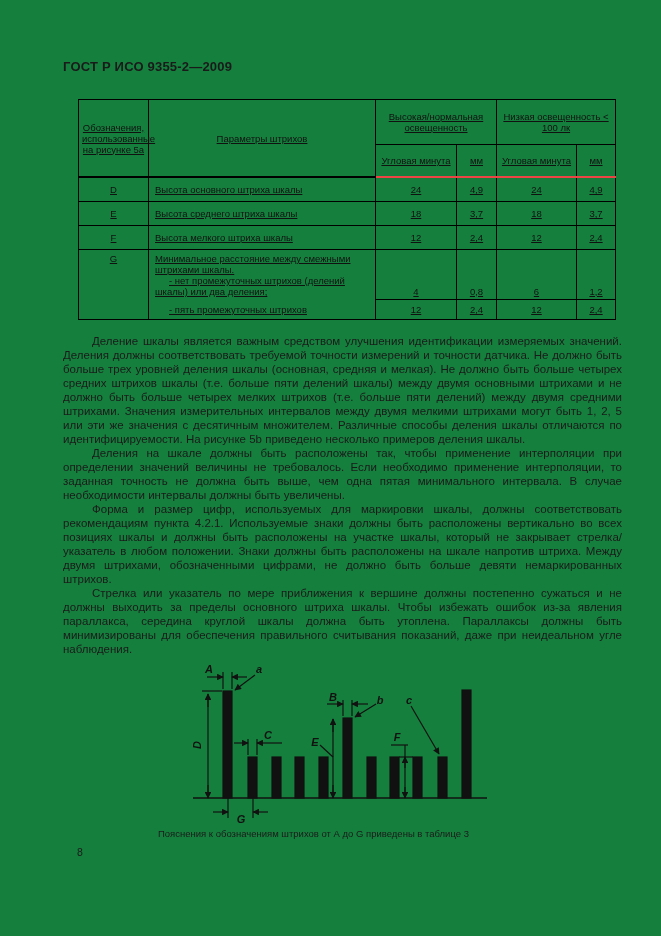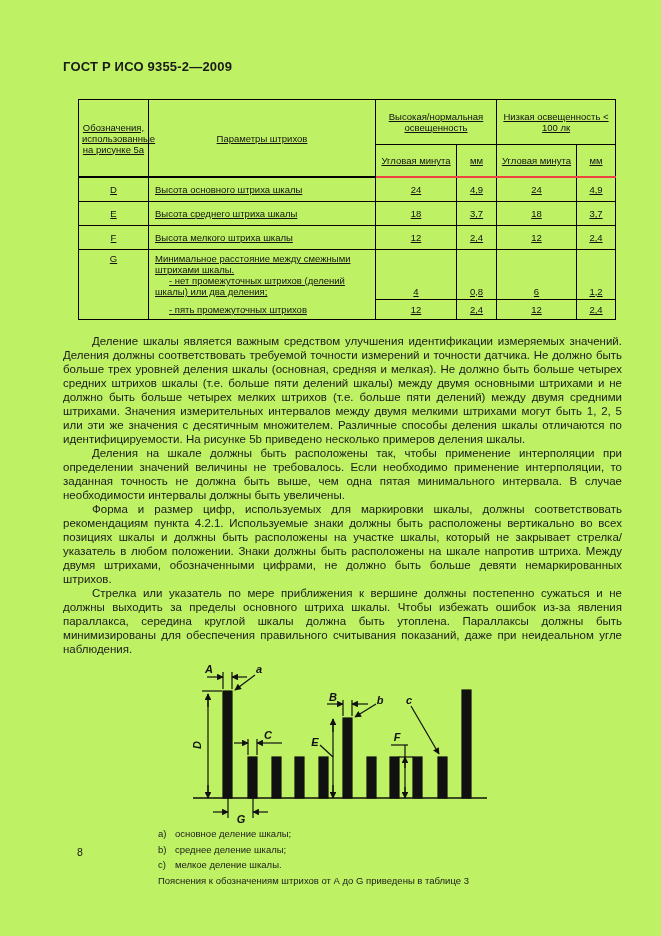--- a/index.html
+++ b/index.html
@@ -1,17 +1,17 @@
 <!DOCTYPE html>
 <html><head>
 <meta charset="utf-8">
 <style>
   html,body{margin:0;padding:0;background:#888;}
   .page{
-    width:661px;height:936px;background:#bef264;position:relative;
+    width:661px;height:936px;background:#15803d;position:relative;
     font-family:"Liberation Sans",sans-serif;color:#1a1a1a;overflow:hidden;
     margin:0 auto;
   }
   .content{padding:59px 39px 0 63px;}
   .doc-header{font-size:13px;font-weight:bold;margin:0 0 25px 0;letter-spacing:.2px;}
   .table-caption{font-style:italic;font-size:10.5px;margin:0 0 6px 0;}
 
   table.spec{
     border-collapse:collapse;table-layout:fixed;width:537px;margin-left:15px;
     font-size:9.5px;line-height:11px;color:#111;
@@ -215,25 +215,20 @@
         <text x="83" y="79" text-anchor="middle">C</text>
         <text x="148" y="41" text-anchor="middle">B</text>
         <text x="195" y="44" text-anchor="middle">b</text>
         <text x="130" y="86" text-anchor="middle">E</text>
         <text x="212" y="81" text-anchor="middle">F</text>
         <text x="224" y="44" text-anchor="middle">c</text>
         <text x="56" y="163" text-anchor="middle">G</text>
       </svg>
     </div>
 
-    <div class="legend">
-      <div><span class="lm">a)</span><span>основное деление шкалы;</span></div>
-      <div><span class="lm">b)</span><span>среднее деление шкалы;</span></div>
-      <div><span class="lm">c)</span><span>мелкое деление шкалы.</span></div>
-    </div>
 
     <div class="fig-note">Пояснения к обозначениям штрихов от А до G приведены в таблице 3</div>
 
 
   </div>
 
   <div class="page-number">8</div>
 </div>
 
 </body></html>

